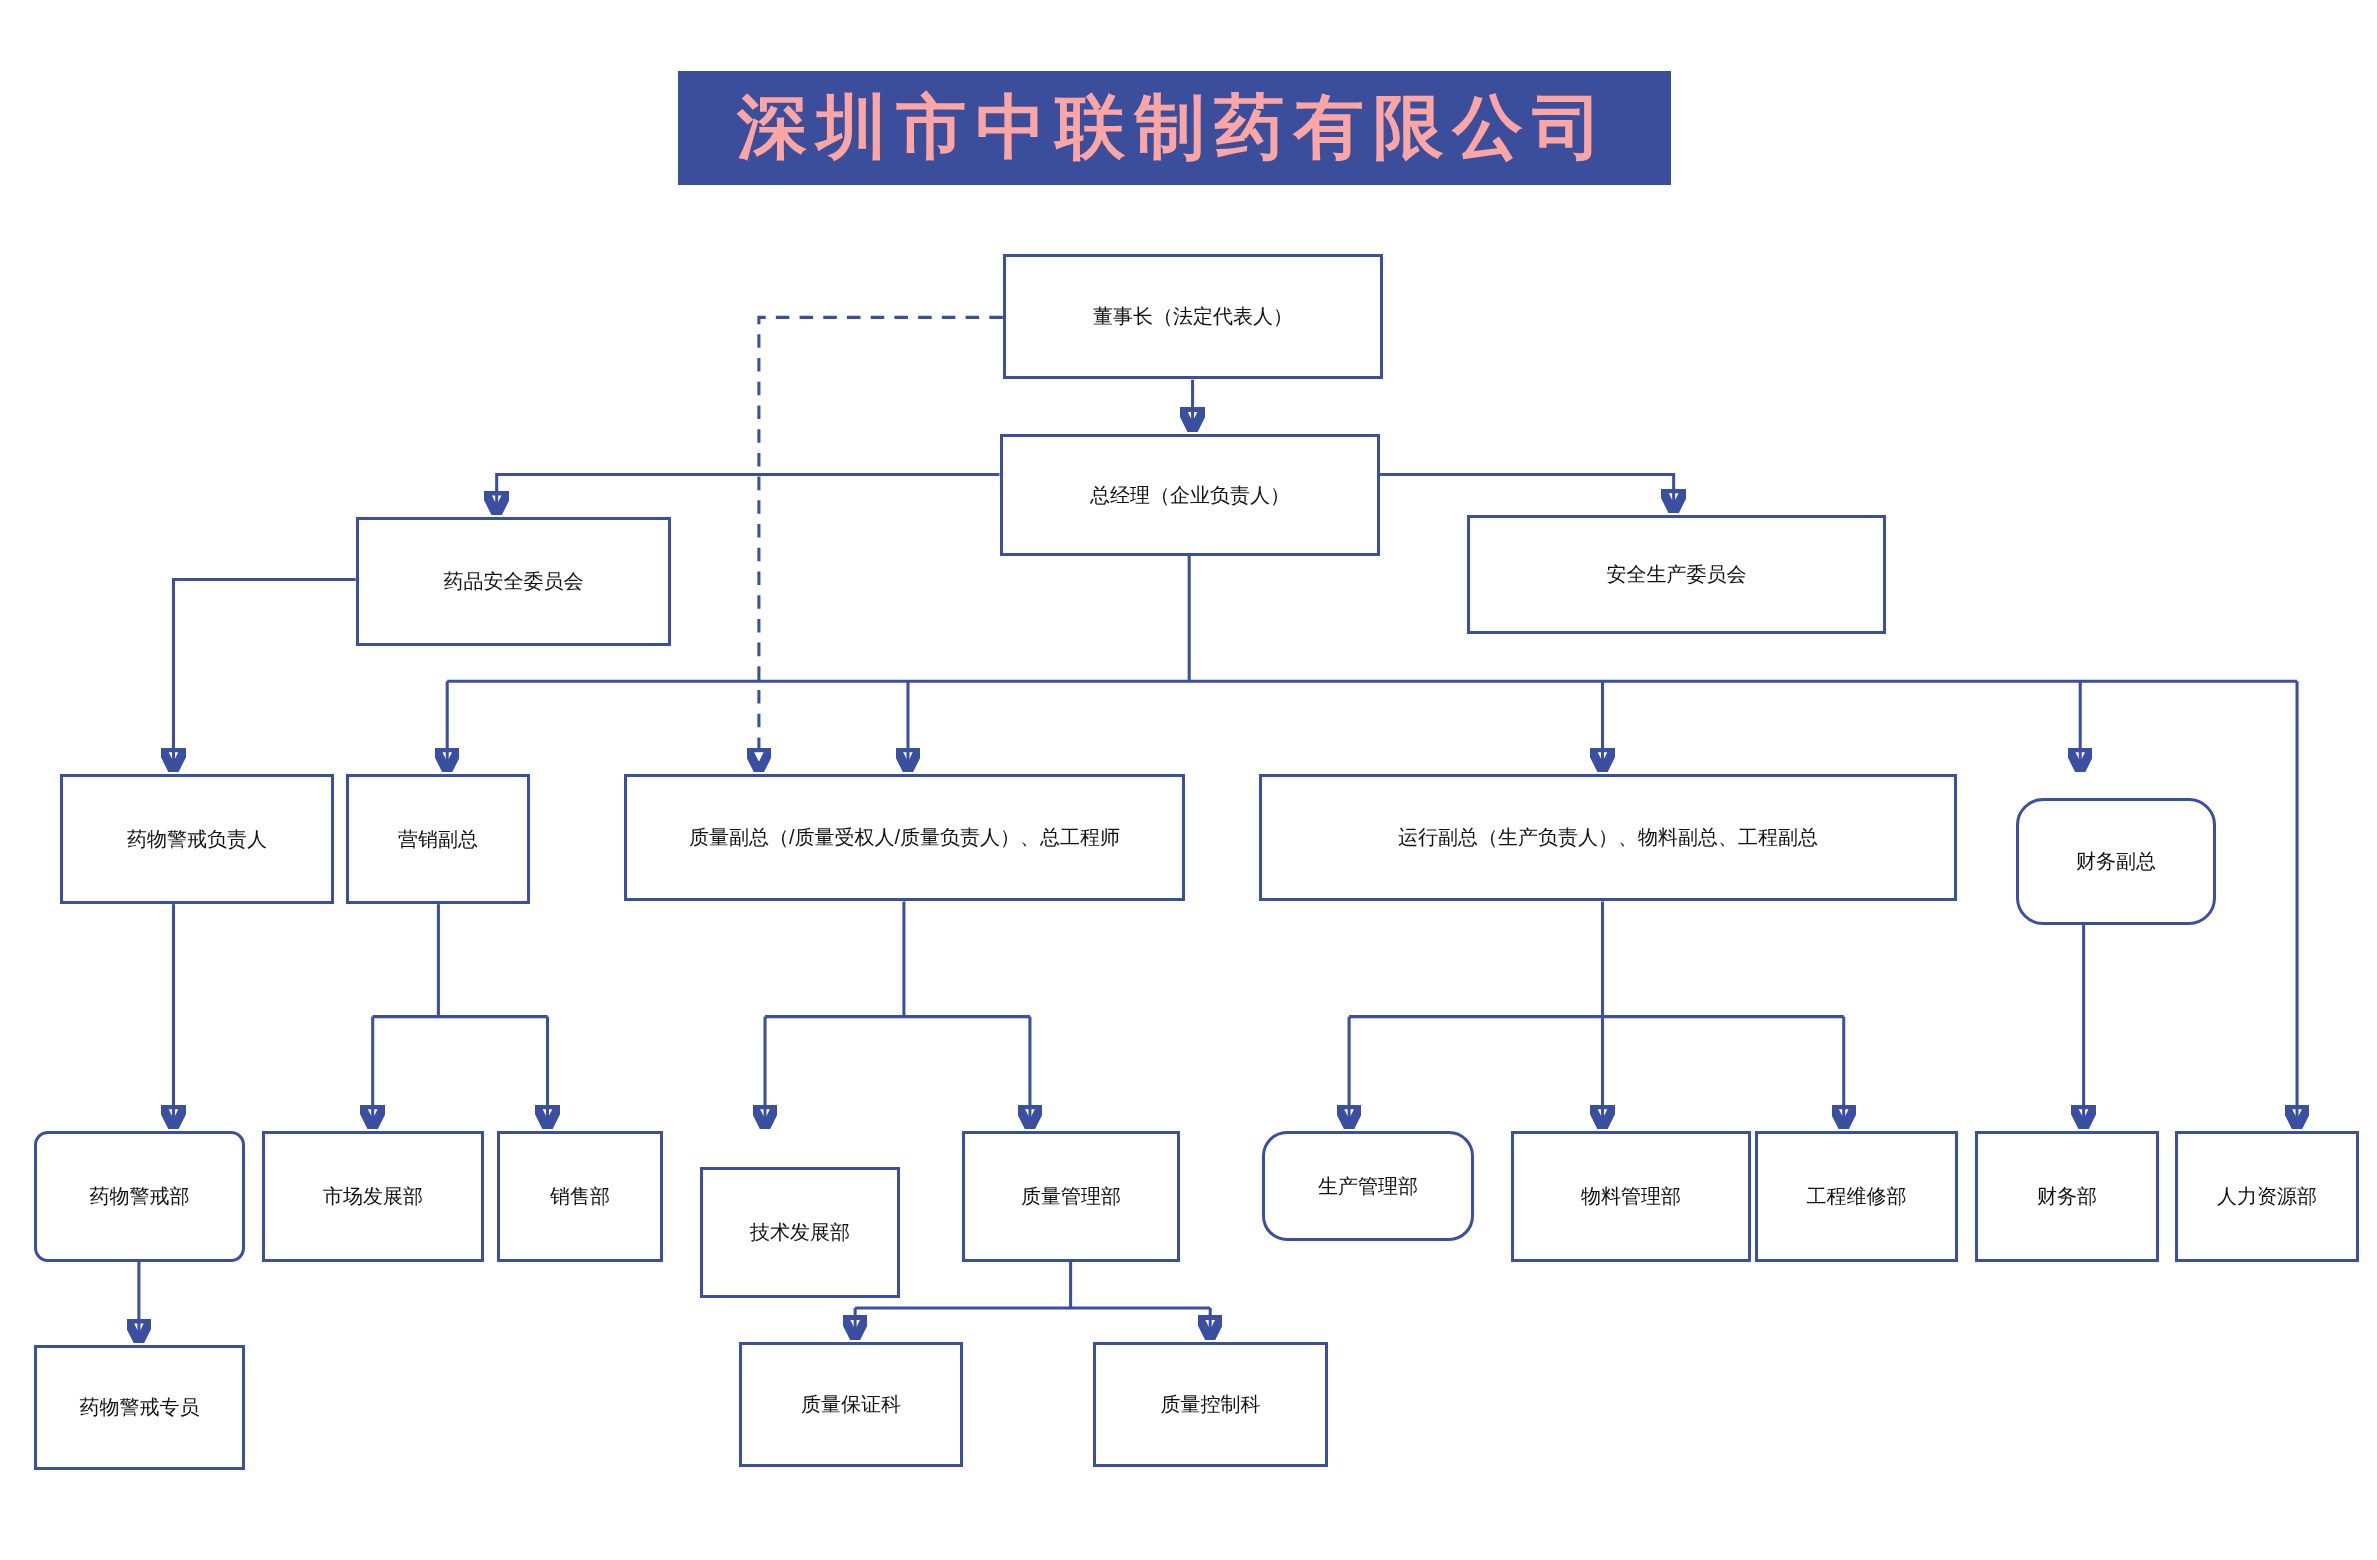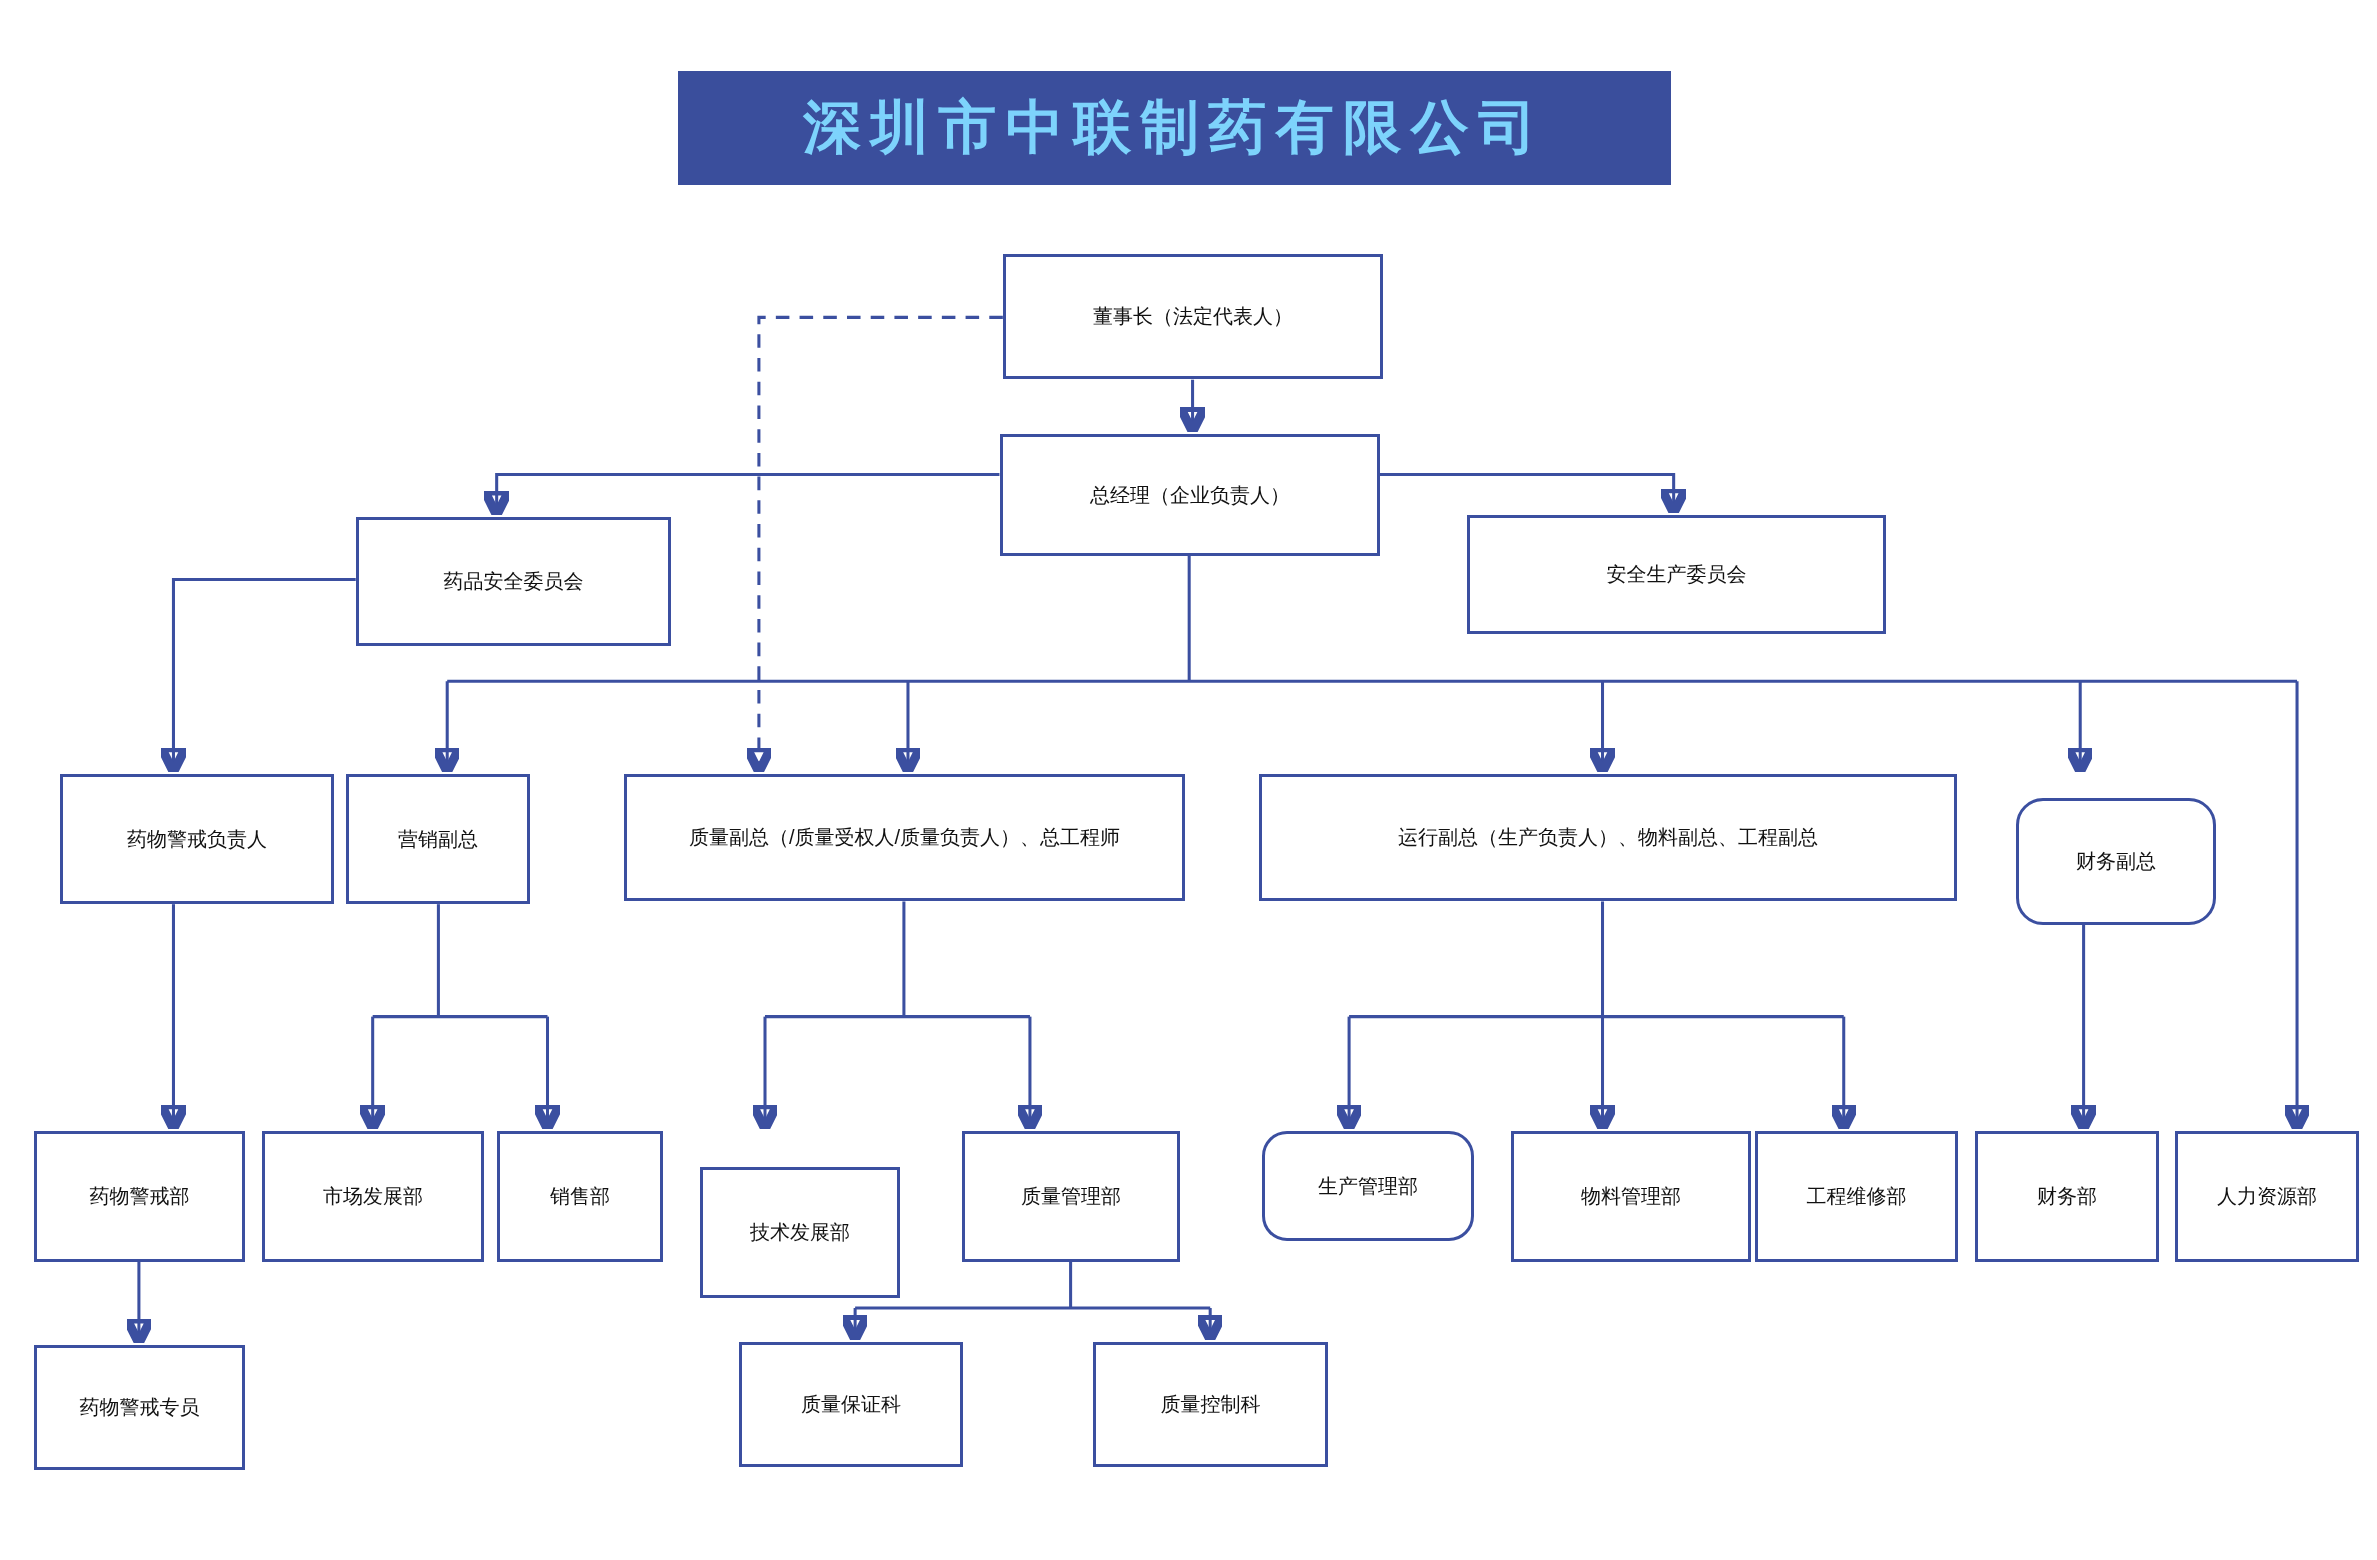--- a/index.html
+++ b/index.html
@@ -20,23 +20,23 @@
   }
   .connector-layer path{
     fill:none;stroke:var(--line);stroke-width:4.5px;
   }
   .connector-layer path.dashed{
     stroke-dasharray:20 15;
   }
   .banner{
     position:absolute;left:678px;top:71px;width:993px;height:114px;
     background:var(--banner);
-    color:#7dd3fc;
+    color:#fca5a5;
     display:flex;align-items:center;justify-content:center;
-    font-size:58px;font-weight:bold;letter-spacing:9.5px;
+    font-size:70px;font-weight:bold;letter-spacing:9.5px;
     white-space:nowrap;
   }
   .node{
     position:absolute;
     box-sizing:border-box;
     border:3.4px solid var(--line);
     background:#ffffff;
     color:var(--ink);
     display:flex;align-items:center;justify-content:center;
     text-align:center;
@@ -157,21 +157,21 @@
   <div class="node" style="left:624px;top:774px;width:561px;height:127px;">
     <span>质量副总（/质量受权人/质量负责人）、总工程师</span>
   </div>
   <div class="node" style="left:1259px;top:774px;width:698px;height:127px;">
     <span>运行副总（生产负责人）、物料副总、工程副总</span>
   </div>
   <div class="node" style="left:2016px;top:798px;width:200px;height:127px;border-radius:27px;">
     <span>财务副总</span>
   </div>
 
-  <div class="node" style="left:34px;top:1131px;width:211px;height:131px;">
+  <div class="node" style="left:34px;top:1131px;width:211px;height:131px;border-radius:14px;">
     <span>药物警戒部</span>
   </div>
   <div class="node" style="left:262px;top:1131px;width:222px;height:131px;">
     <span>市场发展部</span>
   </div>
   <div class="node" style="left:497px;top:1131px;width:166px;height:131px;">
     <span>销售部</span>
   </div>
   <div class="node" style="left:700px;top:1131px;width:200px;height:131px;margin-top:36px;">
     <span>技术发展部</span>

